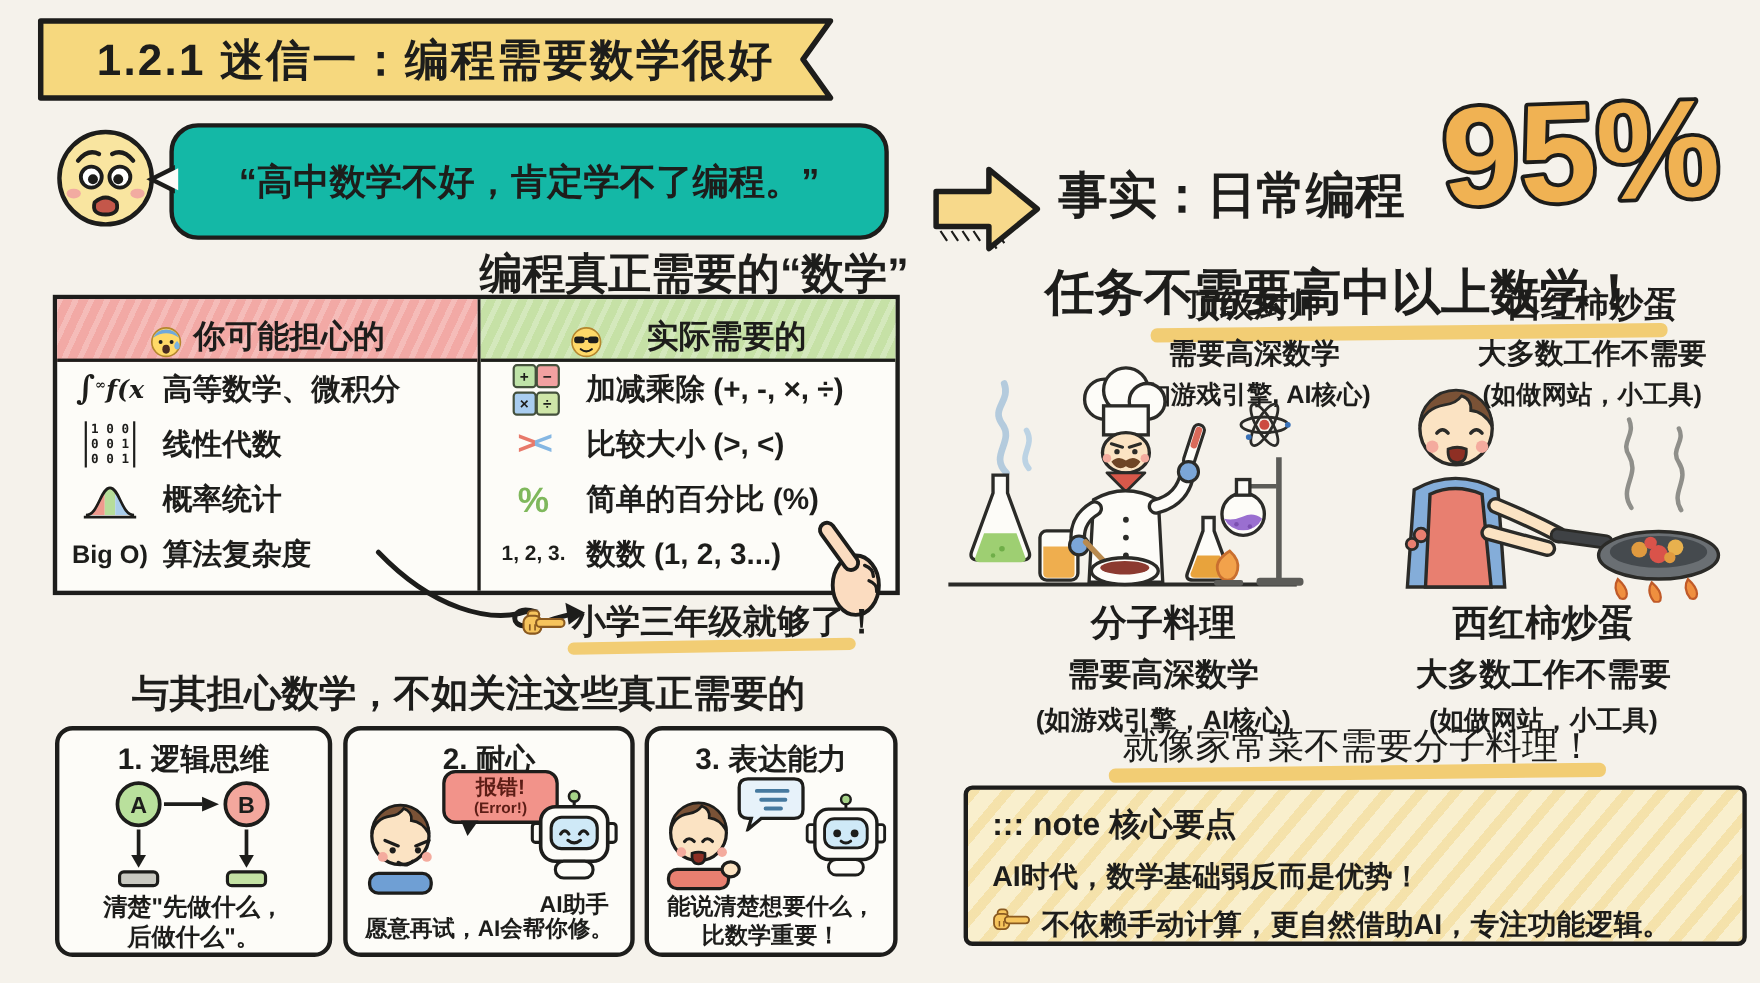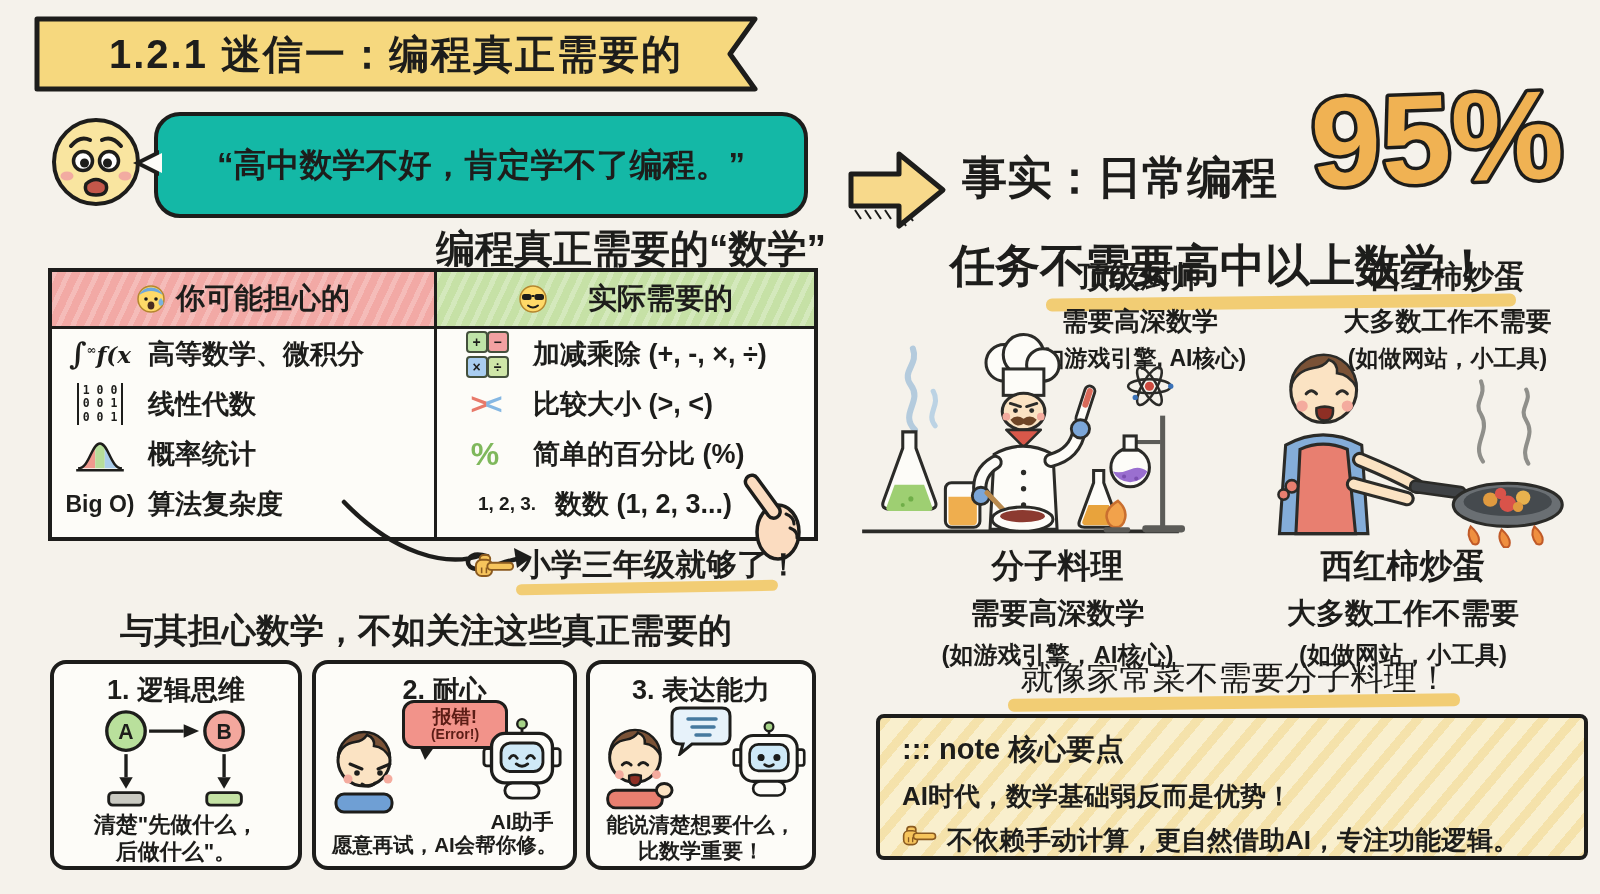--- a/index.html
+++ b/index.html
@@ -23,21 +23,21 @@
     border-bottom:10px solid transparent;border-right:20px solid #fdfcf8;}
   .bubble .t{font-size:33px;font-weight:900;}
 
   
   .cmp-head{left:64px;top:222px;width:762px;font-size:39px;font-weight:900;text-align:right;}
   .table{left:48px;top:268px;width:762px;height:265px;background:#fdfcf8;border:4px solid #1d1d1b;
     display:flex;}
   .tcol{display:flex;flex-direction:column;}
   .tcol.left{width:382px;border-right:3px solid #1d1d1b;}
   .tcol.right{flex:1;}
-  .thead{height:54px;border-bottom:3px solid #1d1d1b;display:flex;align-items:center;justify-content:center;
+  .thead{height:54px;border-bottom:3px solid #1d1d1b;display:flex;align-items:flex-end;justify-content:center;
     gap:10px;font-size:29px;font-weight:900;}
   .thead.pink{background:var(--table-pink,#f2a9a5);
     background-image:repeating-linear-gradient(115deg,rgba(255,255,255,.22) 0 5px,rgba(0,0,0,0) 5px 13px);}
   .thead.green{background:var(--table-green,#c6e1a6);
     background-image:repeating-linear-gradient(115deg,rgba(255,255,255,.25) 0 5px,rgba(0,0,0,0) 5px 13px);gap:40px;}
   .trow{height:50px;display:flex;align-items:center;}
   .ticon{width:96px;display:flex;align-items:center;justify-content:center;flex-shrink:0;}
   .tlabel{font-size:27px;font-weight:800;white-space:nowrap;}
   .mathit{font-family:"DejaVu Serif",serif;font-style:italic;font-size:23px;font-weight:700;line-height:1;}
   .mathit .big{font-size:30px;}
@@ -46,21 +46,21 @@
     padding:1px 4px;font-family:"DejaVu Sans Mono",monospace;font-size:11.5px;font-weight:700;line-height:1.15;}
   .bigo{font-size:23px;font-weight:800;}
   .keys{display:grid;grid-template-columns:18px 18px;grid-gap:3px;}
   .keys span{width:18px;height:18px;border:2px solid #44503c;border-radius:4px;display:flex;align-items:center;
     justify-content:center;font-size:14px;font-weight:900;line-height:1;}
   .k-plus{background:#bfe3a8;} .k-minus{background:#f2a1a1;border-color:#7a3b34;}
   .k-times{background:#a9cdf0;border-color:#32557a;} .k-div{background:#cfe6a8;}
   .cmpicon{font-size:30px;font-weight:900;letter-spacing:-3px;}
   .cmpicon .gt{color:#e8796a;} .cmpicon .lt{color:#85b7e3;}
   .pct{font-size:32px;font-weight:900;color:#7fb85c;}
-  .count{font-size:19px;font-weight:900;letter-spacing:0px;padding-left:22px;}
+  .count{font-size:19px;font-weight:900;letter-spacing:0px;}
 
   
   .concl-text{left:520px;top:544px;font-size:31px;font-weight:900;white-space:nowrap;}
   .hl{background:var(--highlight,#f2cd74);border-radius:6px;}
 
   
   .skills-head{left:40px;top:608px;width:772px;font-size:34px;font-weight:900;text-align:center;}
   .skillbox{background:#fdfcf8;border:4px solid #1d1d1b;border-radius:16px;top:660px;height:202px;}
   .skillbox .title{position:absolute;top:8px;left:0;right:0;text-align:center;font-size:27px;font-weight:900;}
   .cap{position:absolute;left:0;right:0;text-align:center;font-weight:800;line-height:1.22;}
@@ -94,21 +94,21 @@
 </style>
 </head>
 <body>
 
 <div id="canvas">
 
   <div class="abs banner">
     <svg viewBox="0 0 724 76">
       <polygon points="3,3 721,3 696,38 721,73 3,73" fill="#f6d87e" stroke="#1d1d1b" stroke-width="5" stroke-linejoin="round"></polygon>
     </svg>
-    <div class="t">1.2.1 迷信一：编程真正需要的</div>
+    <div class="t">1.2.1 迷信一：编程需要数学很好</div>
   </div>
 
   <svg class="abs" style="left:50px;top:114px" width="92" height="94" viewBox="0 0 92 94">
     <circle cx="46" cy="48" r="42" fill="#f9e5a0" stroke="#1d1d1b" stroke-width="4"></circle>
     <path d="M21,32 q9,-11 19,-6" fill="none" stroke="#1d1d1b" stroke-width="4" stroke-linecap="round"></path>
     <path d="M71,32 q-9,-11 -19,-6" fill="none" stroke="#1d1d1b" stroke-width="4" stroke-linecap="round"></path>
     <circle cx="33" cy="47" r="9.5" fill="#fff" stroke="#1d1d1b" stroke-width="3.5"></circle>
     <circle cx="34.5" cy="49" r="4.5" fill="#1d1d1b"></circle>
     <circle cx="59" cy="47" r="9.5" fill="#fff" stroke="#1d1d1b" stroke-width="3.5"></circle>
     <circle cx="57.5" cy="49" r="4.5" fill="#1d1d1b"></circle>

